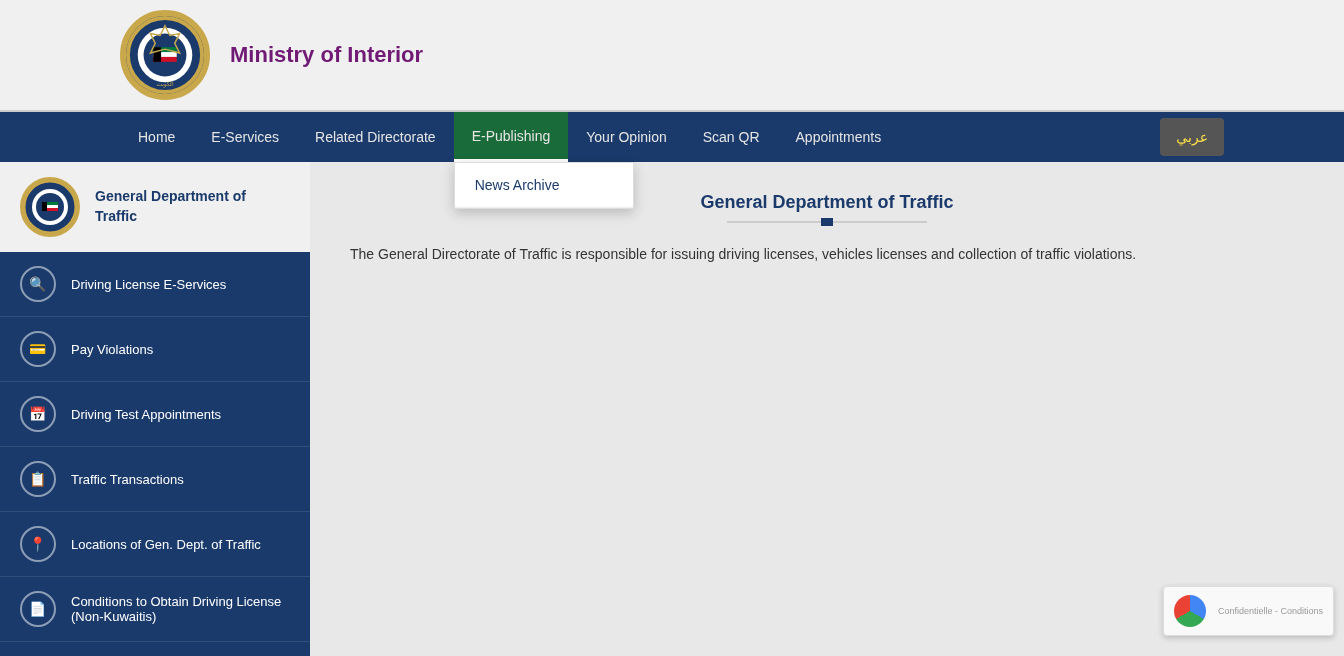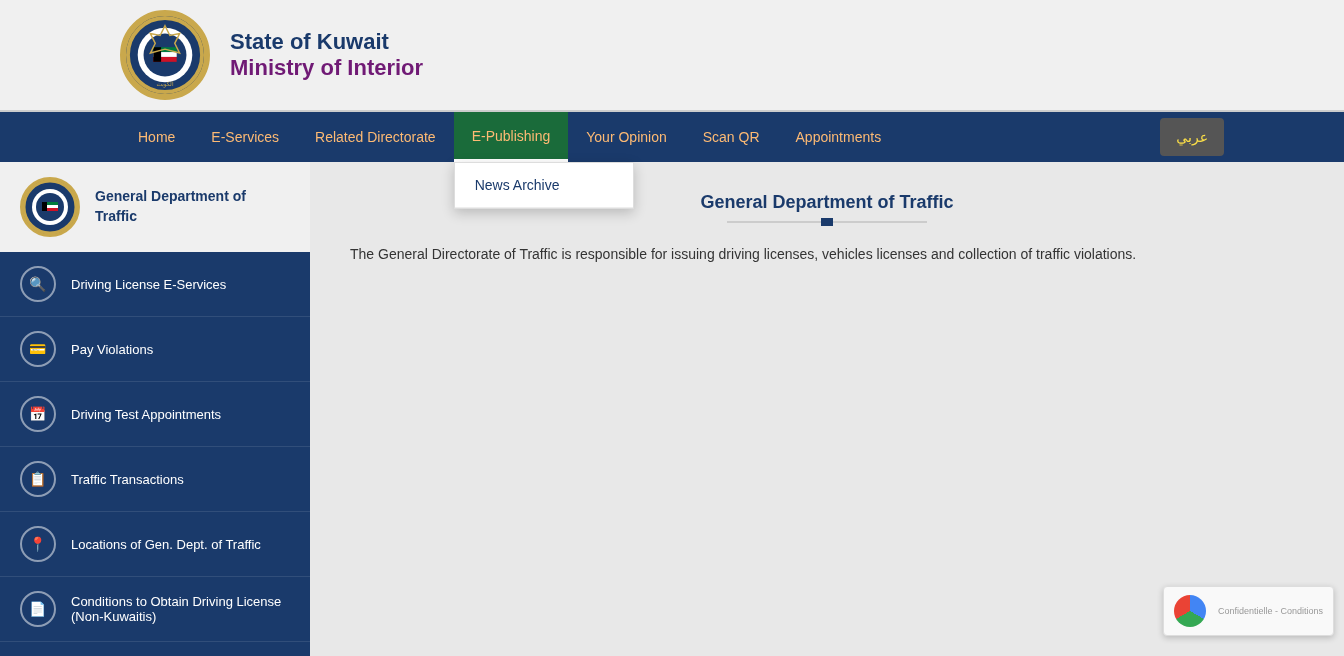--- a/index.html
+++ b/index.html
@@ -28,21 +28,21 @@
     
     .navbar {
       background: #1a3a6b;
       display: flex;
       align-items: stretch;
       min-height: 50px;
       padding: 0 120px;
       position: relative;
     }
     .nav-item {
-      color: #fdba74;
+      color: #e5e5e5;
       padding: 0 18px;
       display: flex; align-items: center;
       cursor: pointer;
       font-size: 14px;
       white-space: nowrap;
       text-decoration: none;
       position: relative;
     }
     .nav-item.epublishing {
       background: #1a6b3a;
@@ -203,21 +203,20 @@
       <rect x="28" y="32" width="24" height="5" fill="#007A3D"></rect>
       <rect x="28" y="37" width="24" height="5" fill="#fff"></rect>
       <rect x="28" y="42" width="24" height="5" fill="#CE1126"></rect>
       <rect x="28" y="32" width="8" height="15" fill="#000"></rect>
 
       <polygon points="40,10 45,20 55,18 50,28 55,38 40,34 25,38 30,28 25,18 35,20" fill="none" stroke="#c9a84c" stroke-width="1.5"></polygon>
       <text x="40" y="72" text-anchor="middle" fill="#c9a84c" font-size="6" font-family="Arial">الكويت</text>
     </svg>
   </div>
   <div class="header-title">
-    <span class="line1">State of Kuwait</span>
     <span class="line2">Ministry of Interior</span>
   </div>
 </div>
 
 <nav class="navbar">
   <a class="nav-item">Home</a>
   <a class="nav-item">E-Services</a>
   <a class="nav-item">Related Directorate</a>
 
   <div class="nav-epublishing-wrapper">

